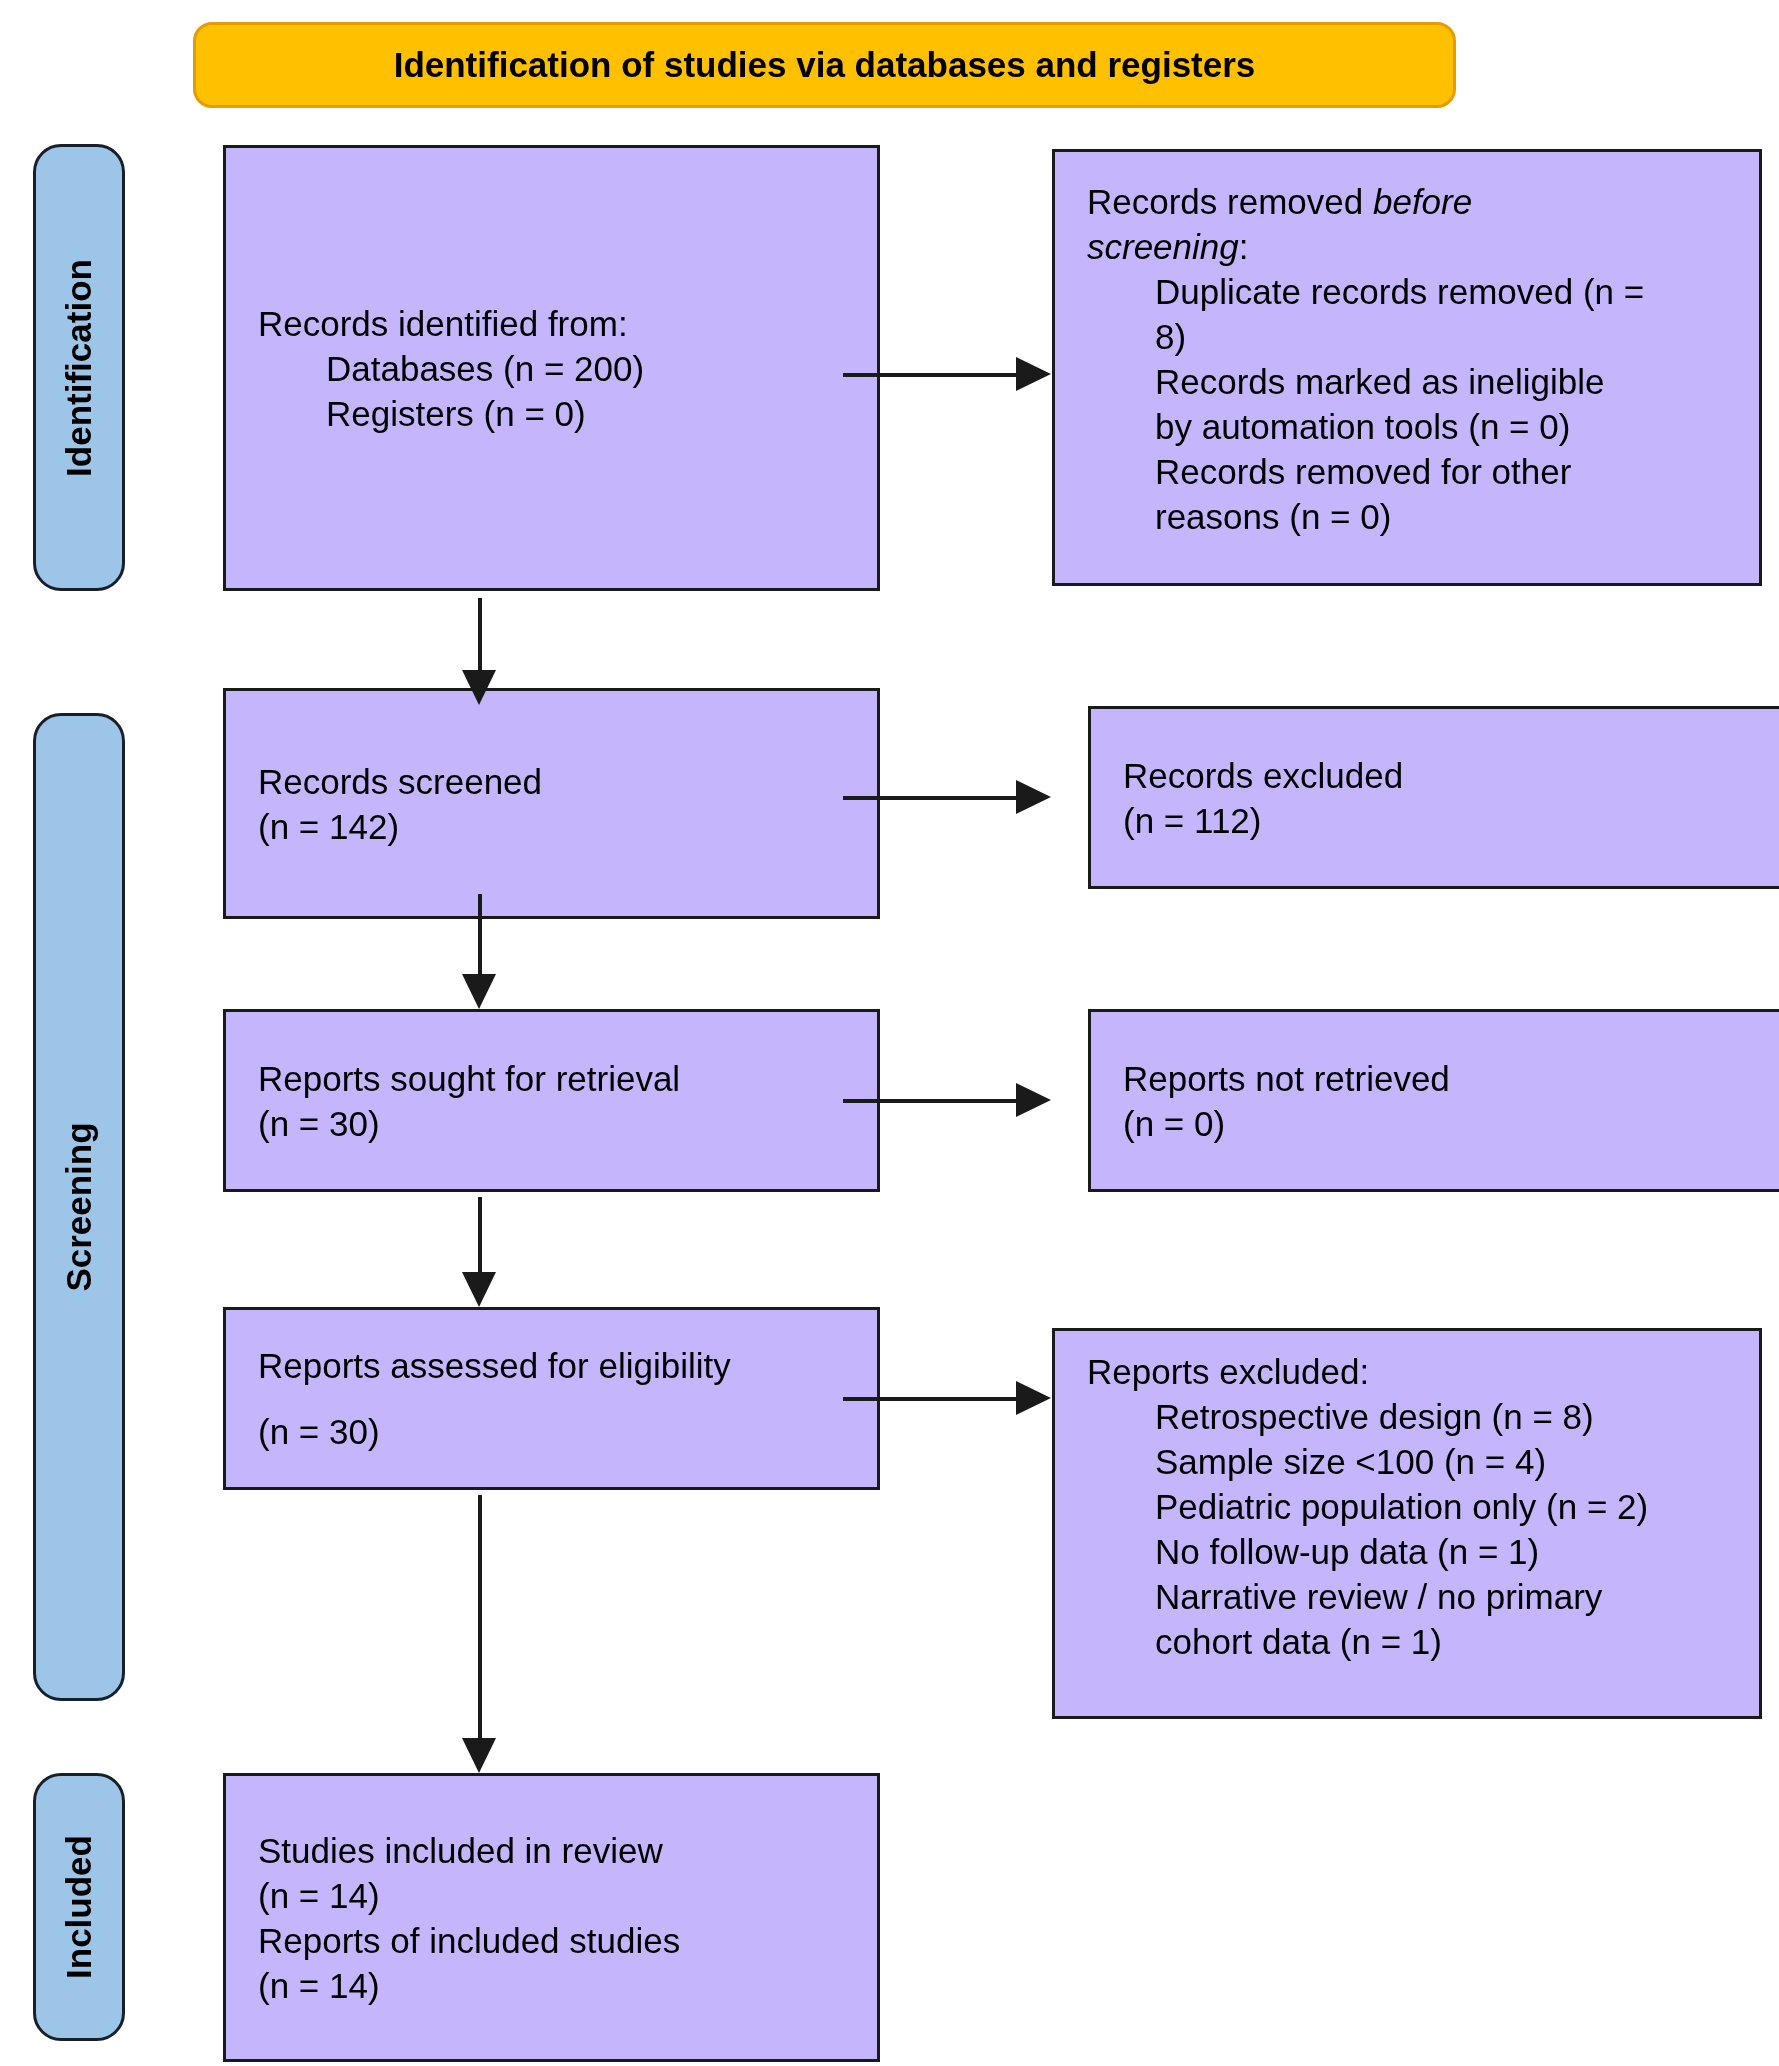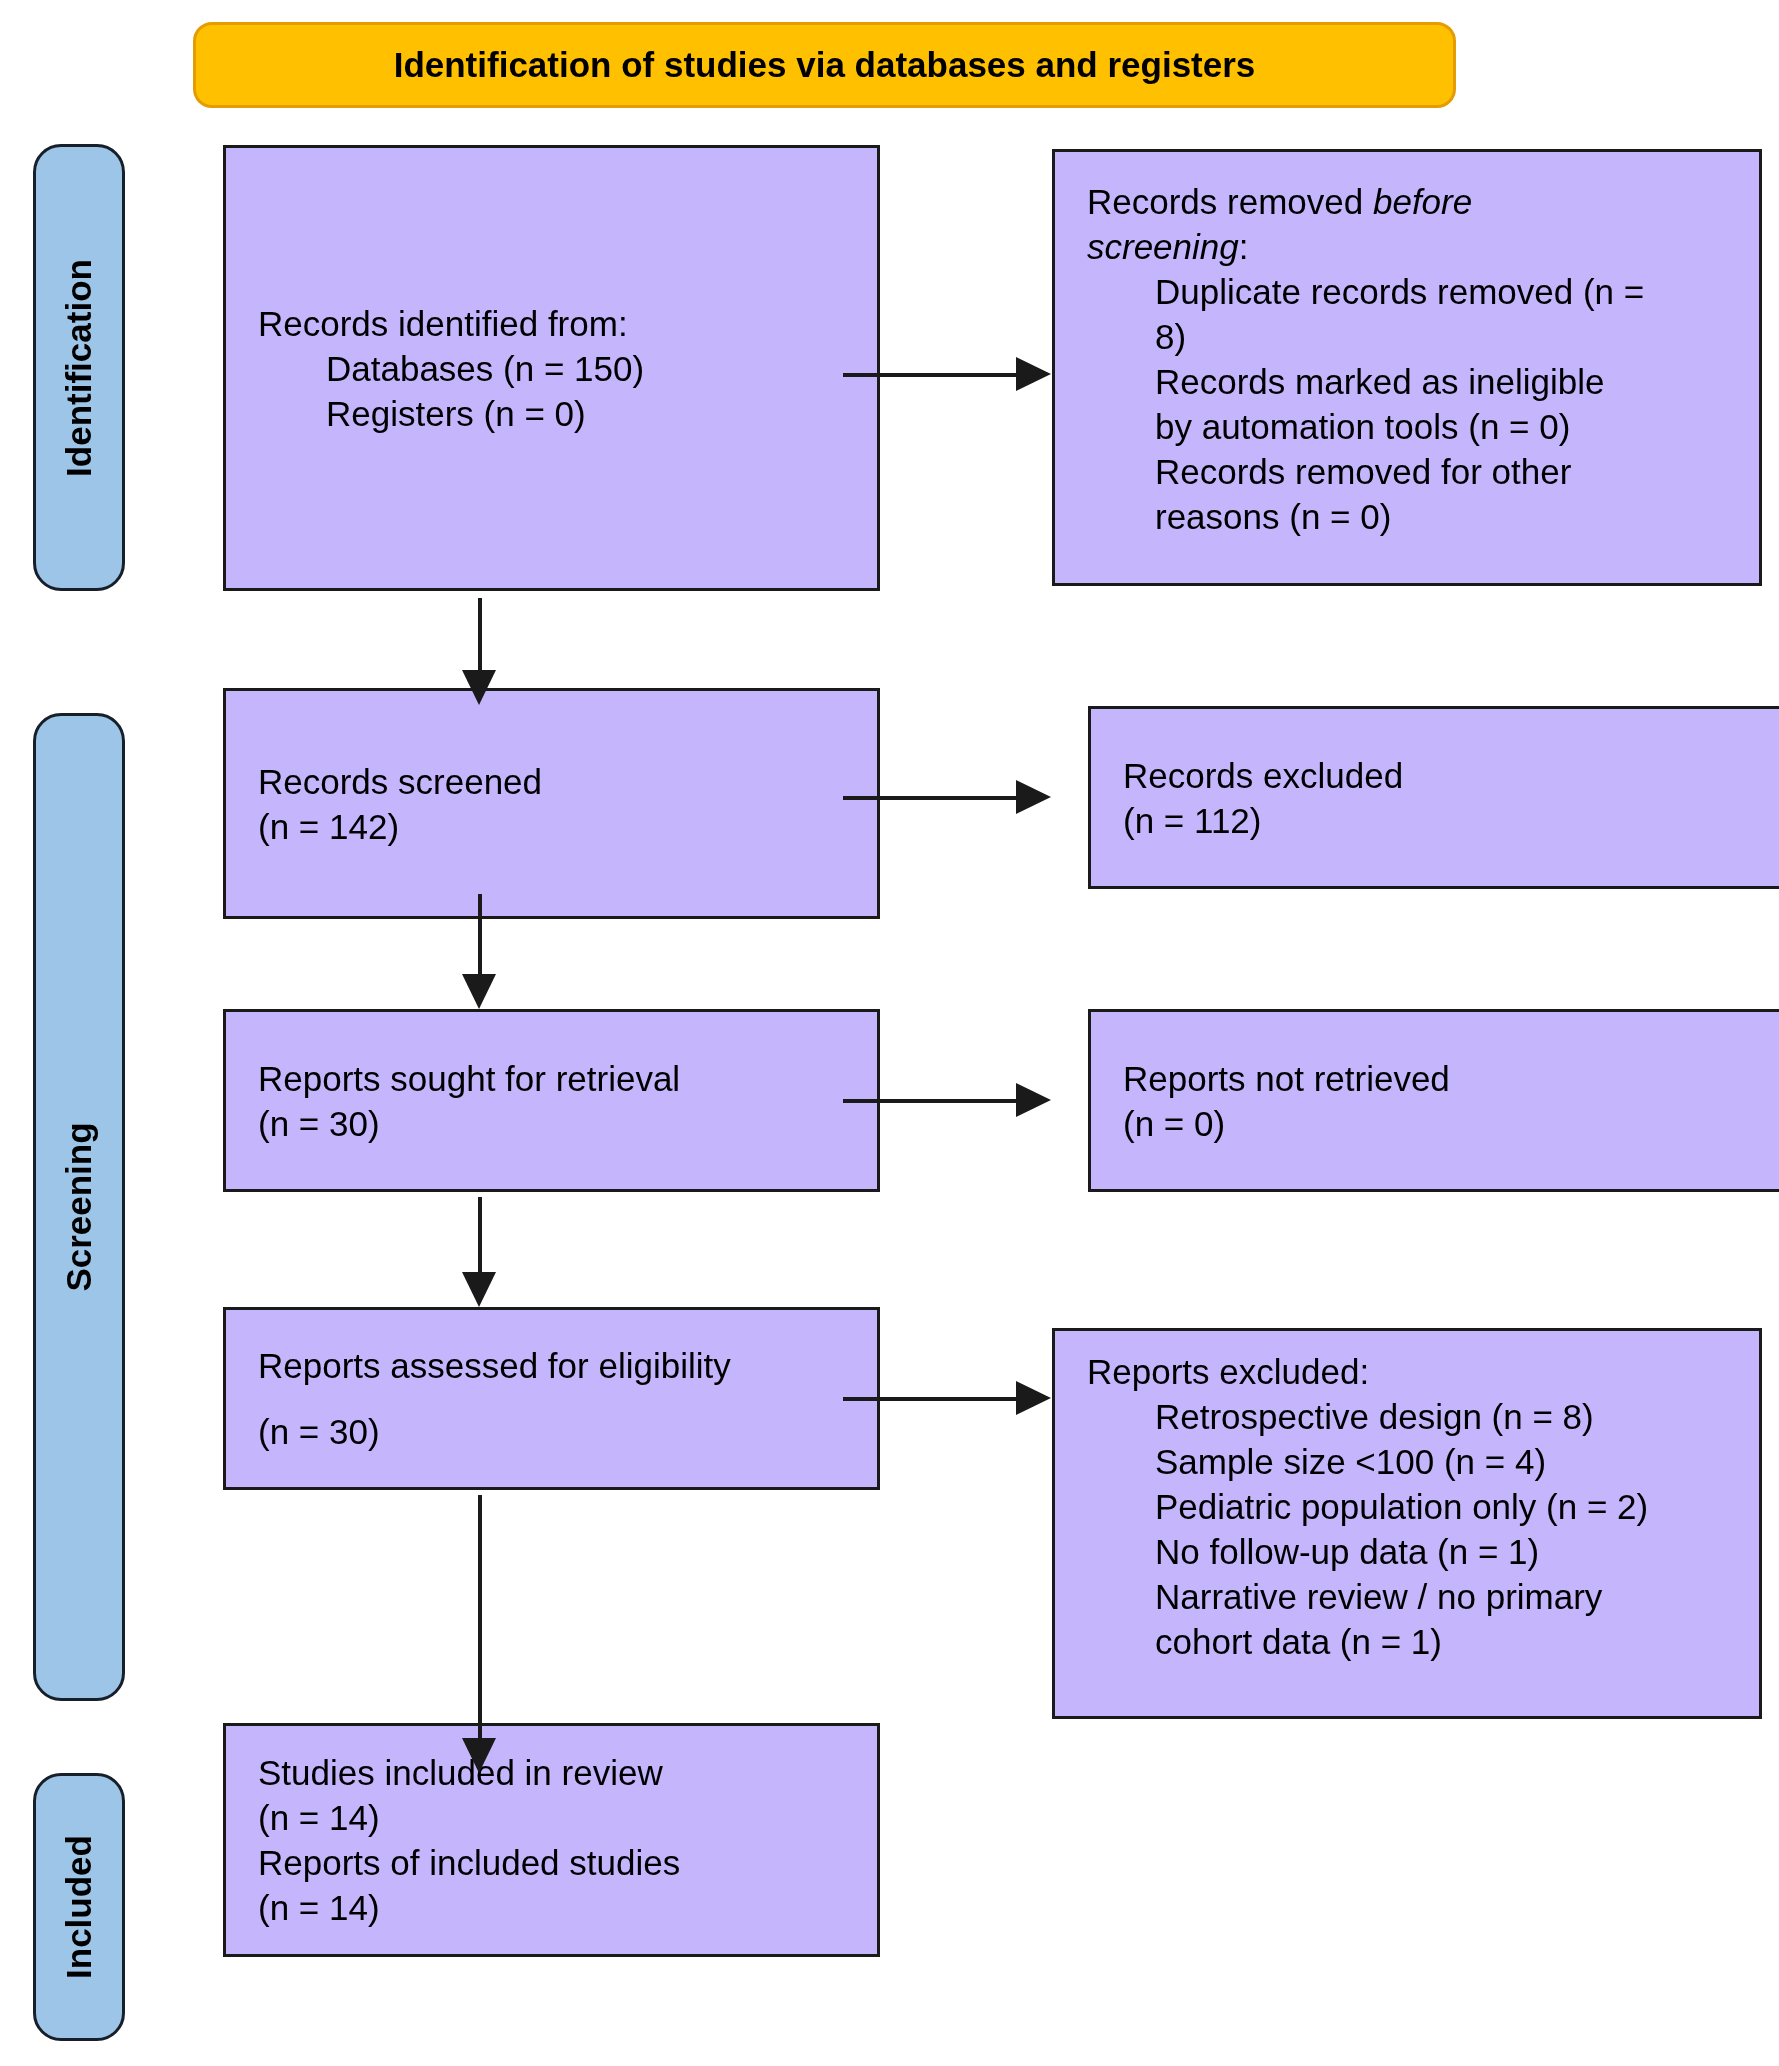--- a/index.html
+++ b/index.html
@@ -71,21 +71,21 @@
   </div>
   <div class="stage stage-screening">
     <div class="stage-label">Screening</div>
   </div>
   <div class="stage stage-included">
     <div class="stage-label">Included</div>
   </div>
 
   <div class="box left-col v-center" style="top:145px; height:446px;">
     <div class="ln">Records identified from:</div>
-    <div class="ln ind">Databases (n = 150)</div>
+    <div class="ln ind">Databases (n = 200)</div>
     <div class="ln ind">Registers (n = 0)</div>
   </div>
 
   <div class="box right-col box-r1" style="top:149px; height:437px;">
     <div class="ln"><span>Records removed </span><span class="it">before</span></div>
     <div class="ln"><span class="it">screening</span><span>:</span></div>
     <div class="ln ind">Duplicate records removed (n =</div>
     <div class="ln ind">8)</div>
     <div class="ln ind">Records marked as ineligible</div>
     <div class="ln ind">by automation tools (n = 0)</div>
@@ -118,21 +118,21 @@
   <div class="box right-col box-r4" style="top:1308px; height:391px;margin-top:20px;">
     <div class="ln">Reports excluded:</div>
     <div class="ln ind">Retrospective design (n = 8)</div>
     <div class="ln ind">Sample size &lt;100 (n = 4)</div>
     <div class="ln ind">Pediatric population only (n = 2)</div>
     <div class="ln ind">No follow-up data (n = 1)</div>
     <div class="ln ind">Narrative review / no primary</div>
     <div class="ln ind">cohort data (n = 1)</div>
   </div>
 
-  <div class="box left-col v-center" style="top:1723px; height:234px;">
+  <div class="box left-col v-center" style="top:1773px; height:289px;">
     <div class="ln">Studies included in review</div>
     <div class="ln">(n = 14)</div>
     <div class="ln">Reports of included studies</div>
     <div class="ln">(n = 14)</div>
   </div>
 
   <div class="arrow-h" style="left:843px; top:357px; width:208px;">
     <div class="shaft"></div>
     <div class="head"></div>
   </div>

